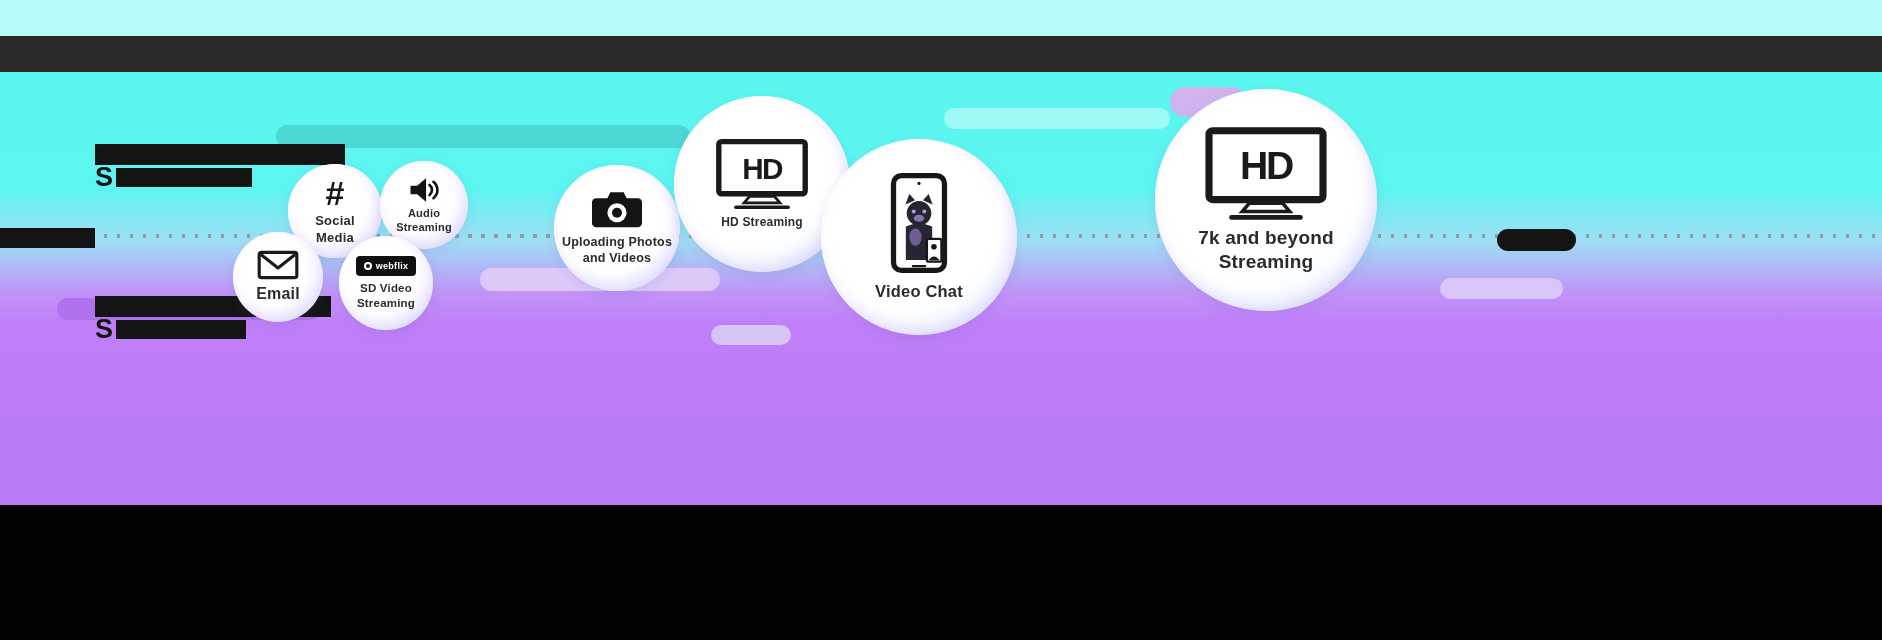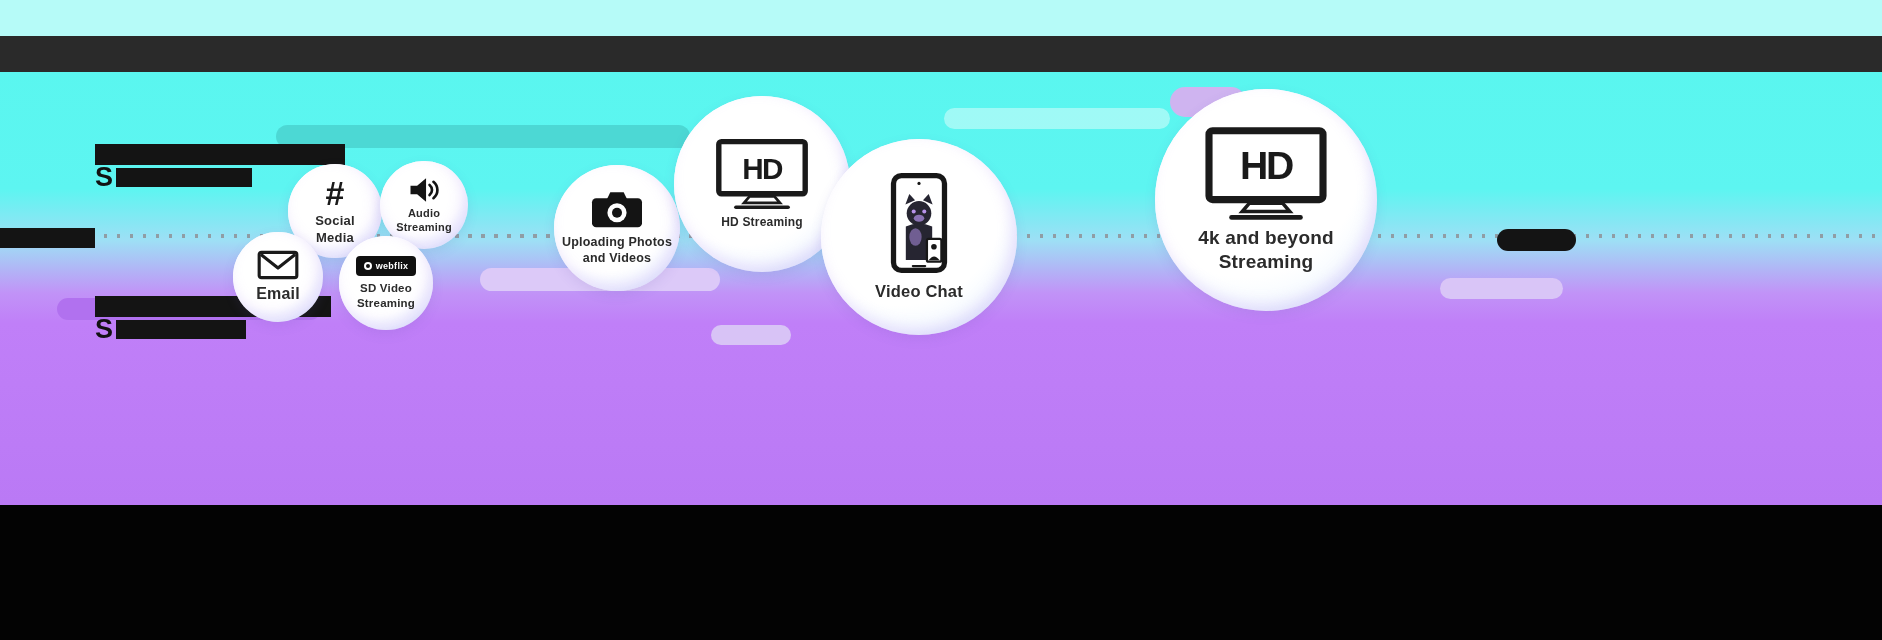--- a/index.html
+++ b/index.html
@@ -163,16 +163,16 @@
 
   <div class="abs bubble" style="left:1155px;top:89px;width:222px;height:222px;">
     <span class="icn">
       <svg width="124" height="95" viewBox="0 0 104 80">
         <rect x="4" y="4" width="96" height="58" rx="3" fill="#fff" stroke="#1a1a1a" stroke-width="6"></rect>
         <text x="52" y="45" text-anchor="middle" font-family="Liberation Sans, sans-serif" font-size="33" font-weight="bold" letter-spacing="-2" fill="#1a1a1a">HD</text>
         <path d="M38 65 L66 65 L72 72 L32 72 Z" fill="#fff" stroke="#1a1a1a" stroke-width="3"></path>
         <line x1="23" y1="77" x2="81" y2="77" stroke="#1a1a1a" stroke-width="4" stroke-linecap="round"></line>
       </svg>
     </span>
-    <span class="lbl" style="font-size:19px;width:172px;margin-top:5px;">4k and beyond Streaming</span>
+    <span class="lbl" style="font-size:19px;width:172px;margin-top:5px;">7k and beyond Streaming</span>
   </div>
 
 </div>
 
 </body></html>

